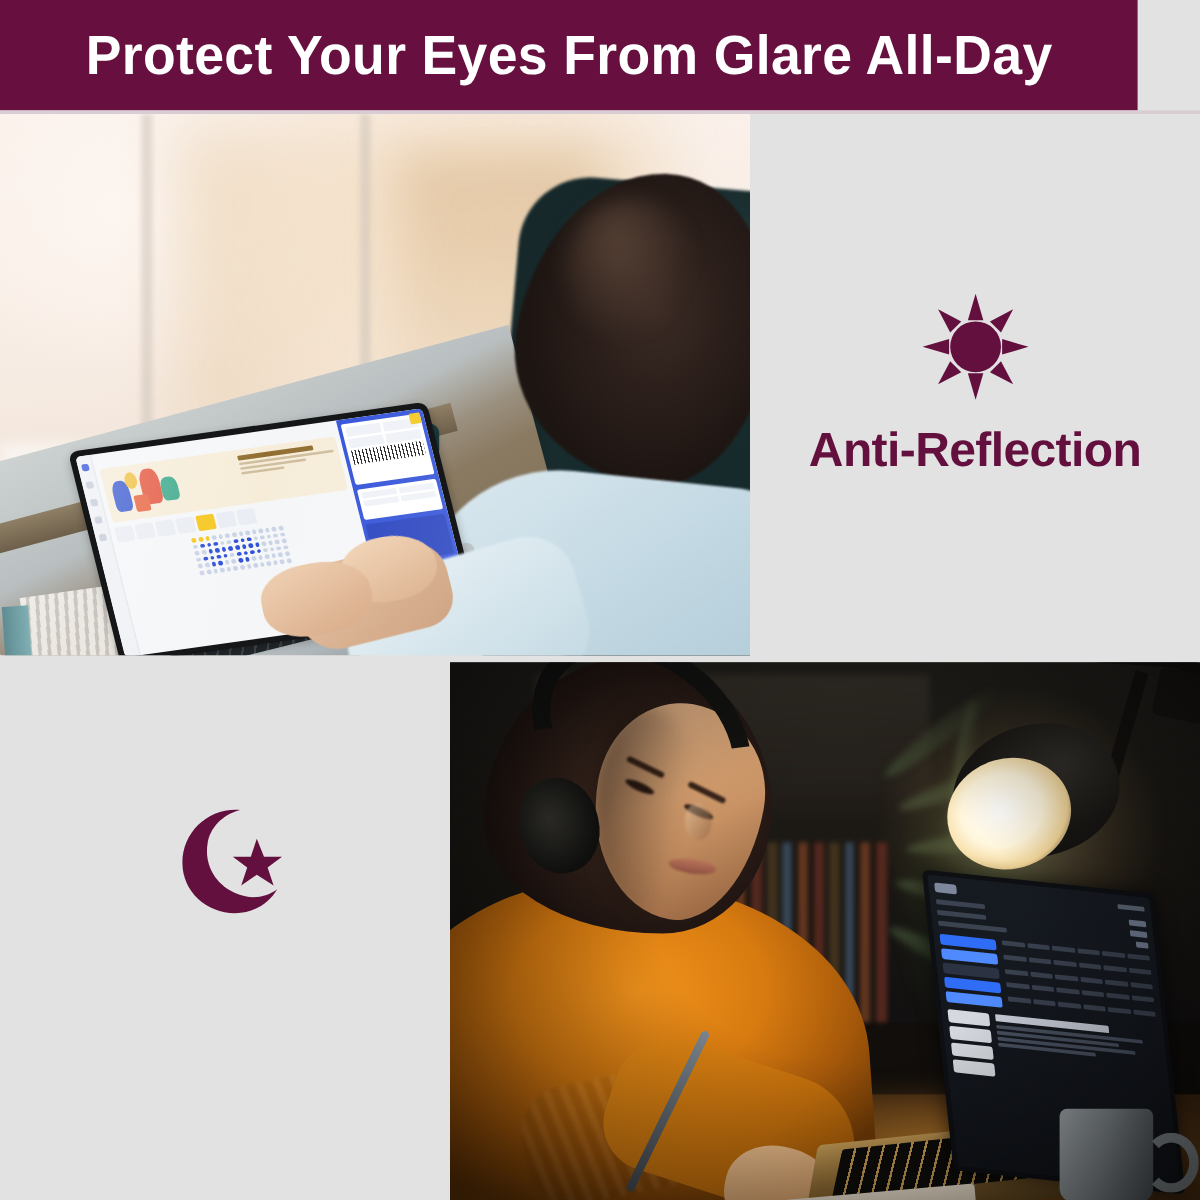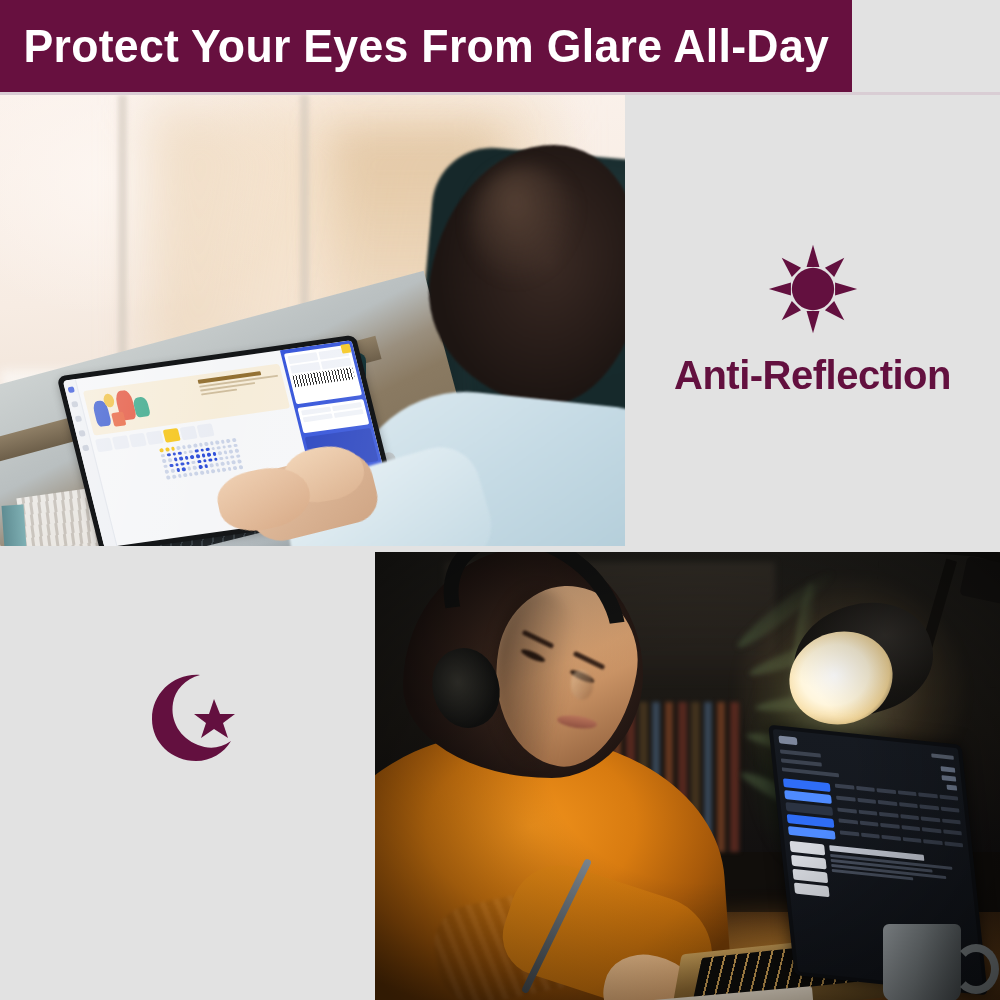--- a/index.html
+++ b/index.html
@@ -18,21 +18,21 @@
     width: 1000px;
     height: 1000px;
     background: #e2e2e2;
     overflow: hidden;
   }
 
   
   #header-banner {
     position: absolute;
     left: 0; top: 0;
-    width: 852px;
+    width: 948px;
     height: 92px;
     background: #67103f;
     display: flex;
     align-items: center;
     justify-content: center;
   }
   #header-title {
     color: #ffffff;
     font-family: "Liberation Sans", sans-serif;
     font-weight: bold;

